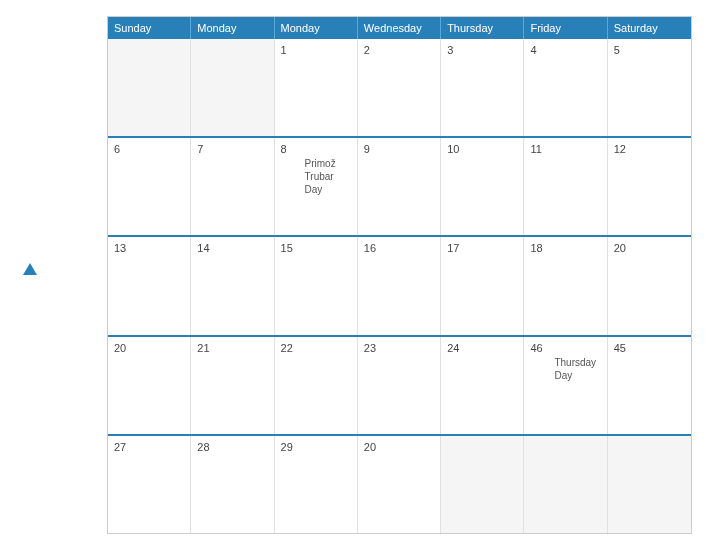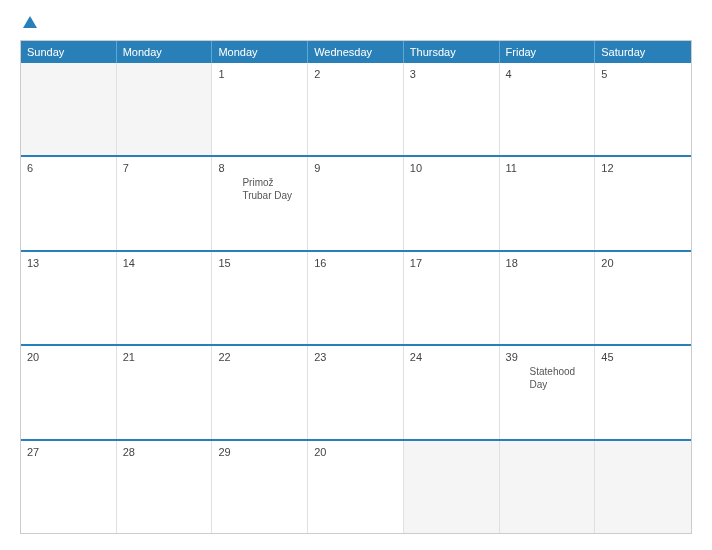--- a/index.html
+++ b/index.html
@@ -8,21 +8,21 @@
       height: 550px;
       background: #fff;
       font-family: Arial, sans-serif;
       overflow: hidden;
     }
     .page {
       width: 712px;
       height: 546px;
       padding: 16px 20px 12px 20px;
       display: flex;
-      flex-direction: column;
+      flex-direction: row;
     }
     .header {
       display: flex;
       align-items: center;
       justify-content: space-between;
       margin-bottom: 10px;
     }
     .logo {
       display: flex;
       align-items: center;
@@ -243,22 +243,22 @@
           <div class="cal-cell">
             <span class="day-number">22</span>
           </div>
           <div class="cal-cell">
             <span class="day-number">23</span>
           </div>
           <div class="cal-cell">
             <span class="day-number">24</span>
           </div>
           <div class="cal-cell">
-            <span class="day-number">39</span>
-            <span class="holiday-name">Statehood Day</span>
+            <span class="day-number">46</span>
+            <span class="holiday-name">Thursday Day</span>
           </div>
           <div class="cal-cell">
             <span class="day-number">45</span>
           </div>
         </div>
         <div class="cal-week">
           <div class="cal-cell">
             <span class="day-number">27</span>
           </div>
           <div class="cal-cell">

